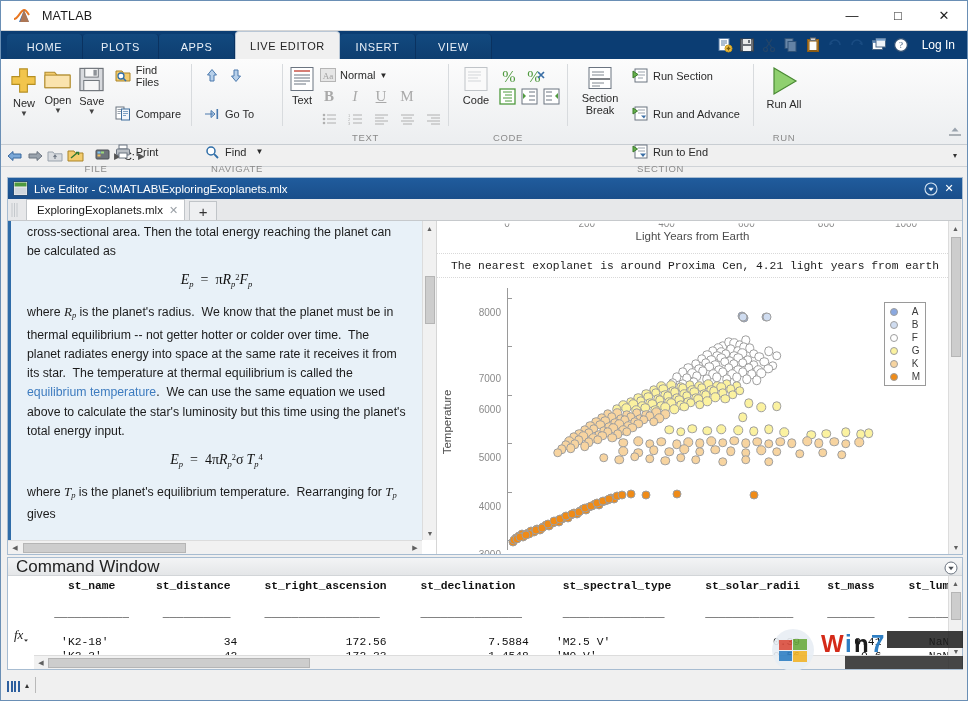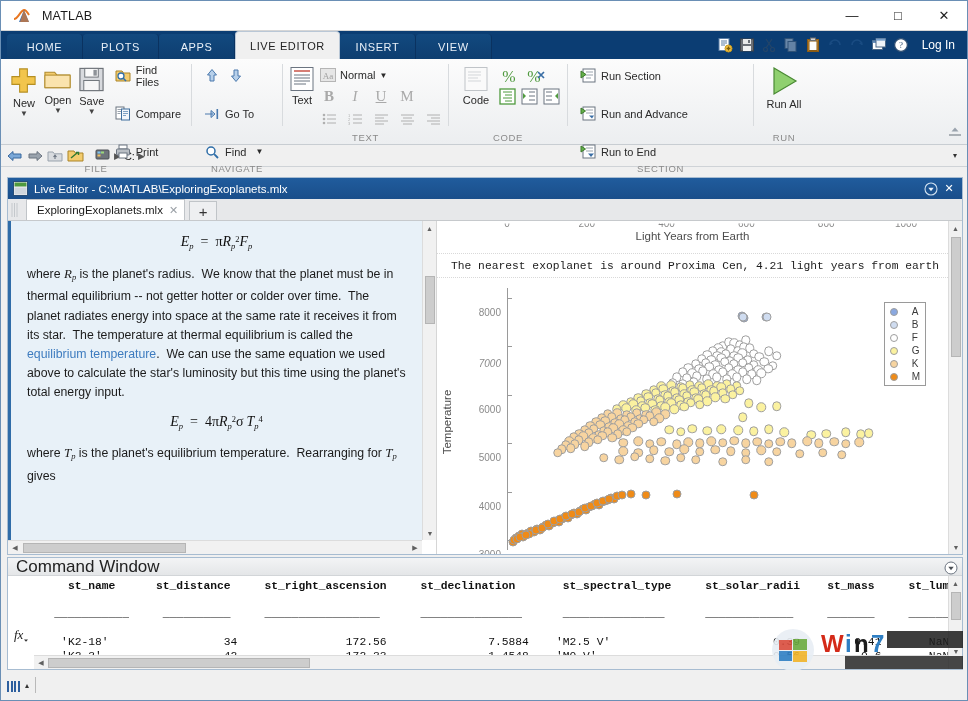--- a/index.html
+++ b/index.html
@@ -627,20 +627,31 @@
             </span>
           </div>
         </div>
       </div>
       <div class="rgroup-label">CODE</div>
     </div>
     <div class="rsep"></div>
 
     <div class="rgroup" style="width:185px">
       <div class="rgroup-body">
+        <div class="bigbtn" style="width:52px">
+          <span class="icon24">
+            <svg width="26" height="24" viewBox="0 0 26 24">
+              <rect x="2" y="1.5" width="22" height="21" fill="#fff" stroke="#6b7480"></rect>
+              <path d="M5 6h12M5 9h12" stroke="#7f868e"></path>
+              <path d="M3 13h20" stroke="#3a3f45" stroke-width="1.3"></path>
+              <path d="M5 17h12M5 20h8" stroke="#7f868e"></path>
+            </svg>
+          </span>
+          <span class="lbl" style="line-height:12px;text-align:center">Section Break</span>
+        </div>
         <div class="smallcol" style="margin-left:4px">
           <div class="smallbtn">
             <span class="icon16">
               <svg width="16" height="15" viewBox="0 0 16 15">
                 <rect x="3" y="1" width="12" height="13" fill="#fff" stroke="#6b7480"></rect>
                 <path d="M6 4h7M6 7h7M6 10h5" stroke="#9aa3ad"></path>
                 <path d="M1 3l5 3.5L1 10z" fill="#64b14a" stroke="#3d7a2c"></path>
               </svg>
             </span>
             <span>Run Section</span>
@@ -767,20 +778,21 @@
         <span class="x">✕</span>
       </div>
       <div class="le-newtab">+</div>
     </div>
 
     <div class="le-body">
 
       <div class="doc-pane">
         <div class="doc-scroll">
           <div class="doc-inner">
+            <p class="ptext">cross-sectional area.  Then the total energy reaching the planet can be calculated as</p>
 
             <div class="eq">
               <i>E</i><sub>p</sub> &nbsp;=&nbsp; π<i>R</i><sub>p</sub><sup>2</sup><i>F</i><sub>p</sub>
             </div>
 
             <p class="ptext">where <span class="varserif">R<sub>p</sub></span> is the planet's radius.&nbsp; We know that the planet must be in thermal equilibrium -- not getter hotter or colder over time.&nbsp; The planet radiates energy into space at the same rate it receives it from its star.&nbsp; The temperature at thermal equilibrium is called the <a href="#">equilibrium</a> <a href="#">temperature</a>.&nbsp; We can use the same equation we used above to calculate the star's luminosity but this time using the planet's total energy input.</p>
 
             <div class="eq">
               <i>E</i><sub>p</sub> &nbsp;=&nbsp; 4π<i>R</i><sub>p</sub><sup>2</sup>σ <i>T</i><sub>p</sub><sup>4</sup>
             </div>
@@ -820,21 +832,21 @@
 
           <div class="annot-line">The nearest exoplanet is around Proxima Cen, 4.21 light years from earth</div>
 
           <div class="plot-wrap">
             <div class="ylabel">Temperature</div>
             <div class="ytick-col" id="yticks">
                 <div class="ytick" style="top: 252.296px;">3000</div>
                 <div class="ytick" style="top: 203.778px;">4000</div>
                 <div class="ytick" style="top: 155.259px;">5000</div>
                 <div class="ytick" style="top: 106.741px;">6000</div>
-                <div class="ytick" style="top: 61px; font-style: italic;">7000</div>
+                <div class="ytick" style="top: 76px;">7000</div>
                 <div class="ytick" style="top: 9.7037px;">8000</div>
               </div>
             <div class="axes" id="axes">
                 <div class="tickmark" style="top: 252.296px;"></div>
                 <div class="tickmark" style="top: 203.778px;"></div>
                 <div class="tickmark" style="top: 155.259px;"></div>
                 <div class="tickmark" style="top: 106.741px;"></div>
                 <div class="tickmark" style="top: 58.2222px;"></div>
                 <div class="tickmark" style="top: 9.7037px;"></div>
                 <div class="pt" style="width: 9px; height: 9px; left: 234.018px; top: 28.1407px; background: rgb(138, 168, 224);"></div>

